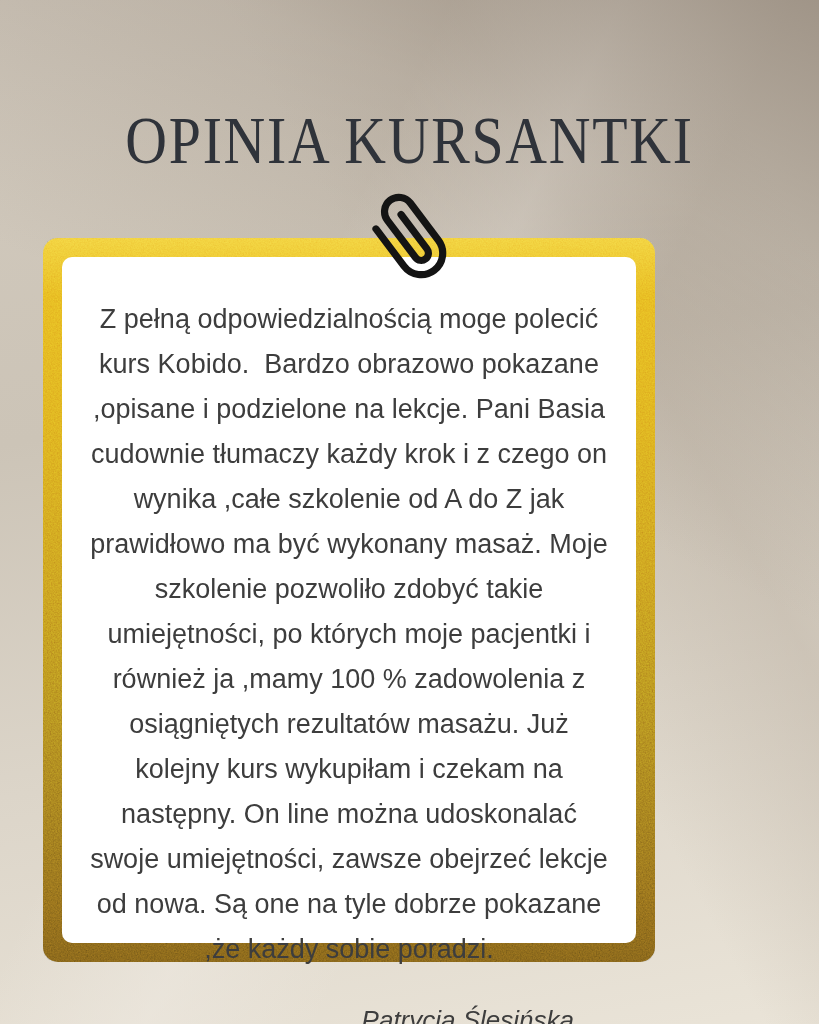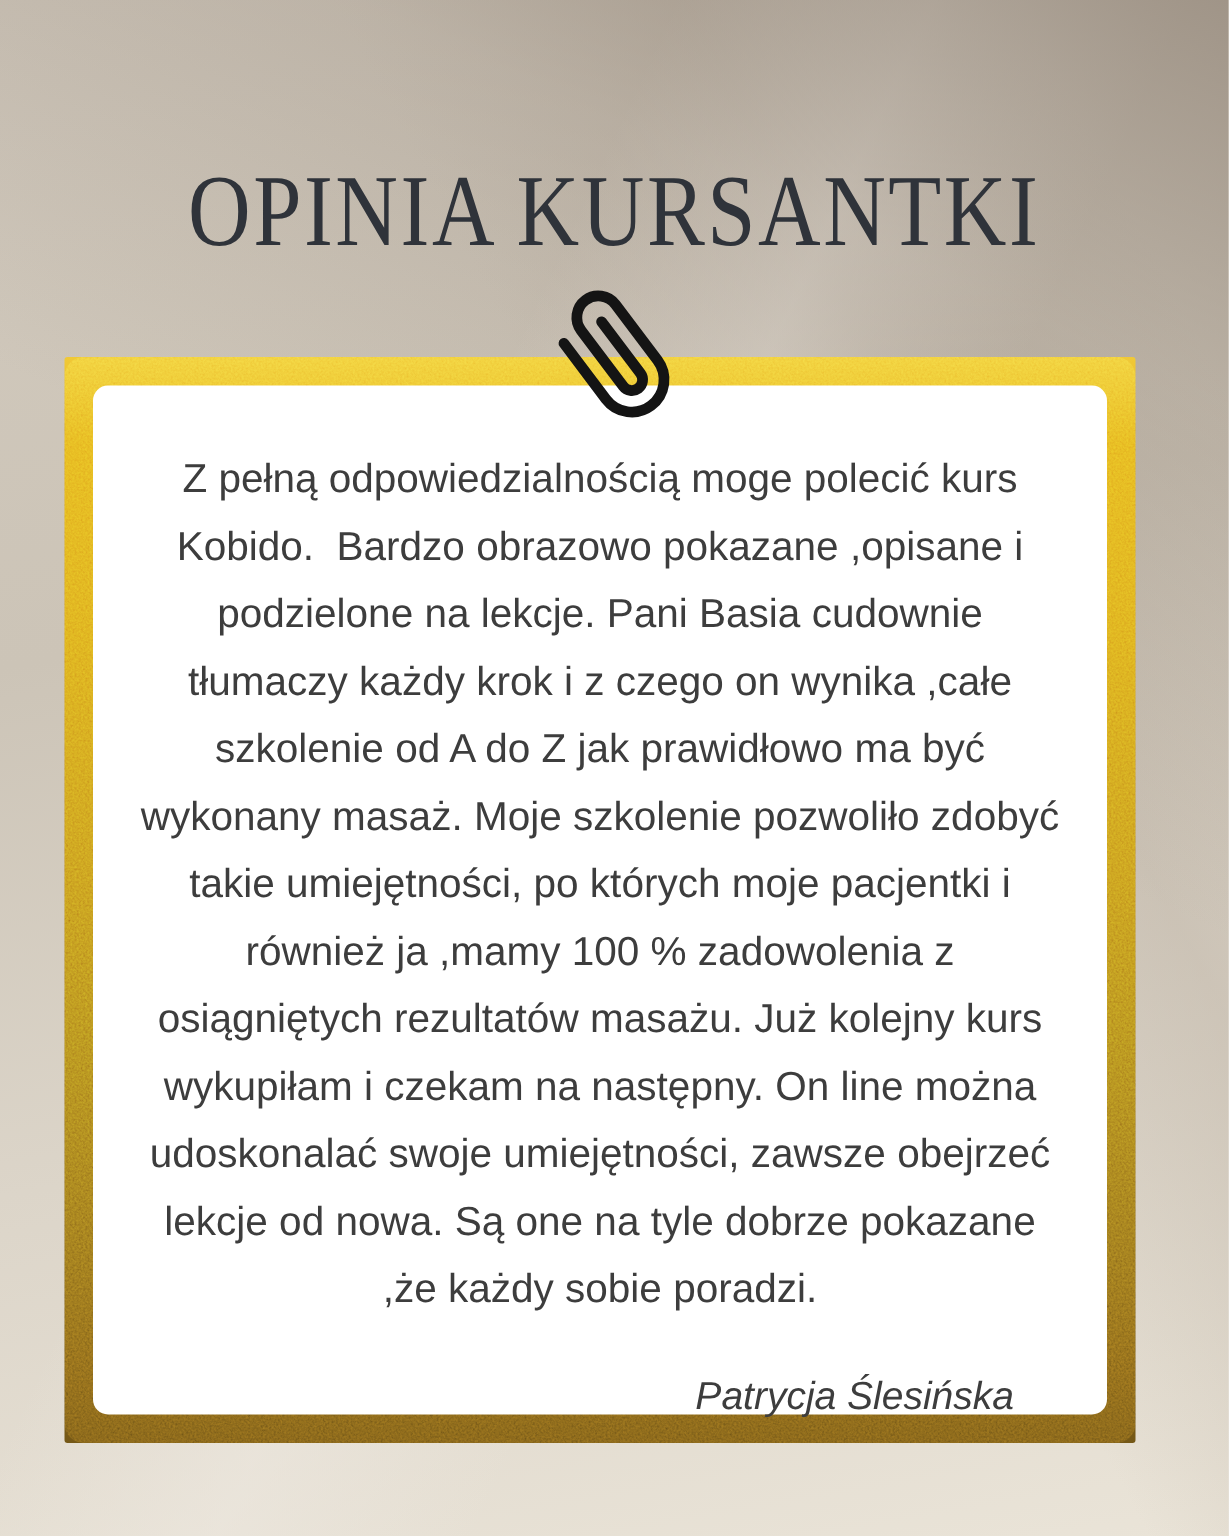--- a/index.html
+++ b/index.html
@@ -35,22 +35,22 @@
   }
 
   .clip-wrap{
     position:absolute;left:366px;top:194px;width:86px;height:86px;
     transform:rotate(8deg);
     z-index:5;
   }
   .clip-wrap svg{width:86px;height:86px;transform:scaleX(-1);}
 
   .frame{
-    position:absolute;left:43px;top:238px;width:714px;height:724px;
-    border-radius:2px;
+    position:absolute;left:43px;top:238px;width:612px;height:724px;
+    border-radius:15px;
     background:linear-gradient(180deg,
       #f0c937 0%, #e3ae1e 8%, #d9a41c 26%,
       #c2901c 48%, #a67c1c 68%, #8c6a1a 85%, #755817 100%);
     z-index:2;
   }
   .glitter{
     position:absolute;inset:0;width:100%;height:100%;
     border-radius:13px;
     mix-blend-mode:overlay;opacity:.55;pointer-events:none;
   }

